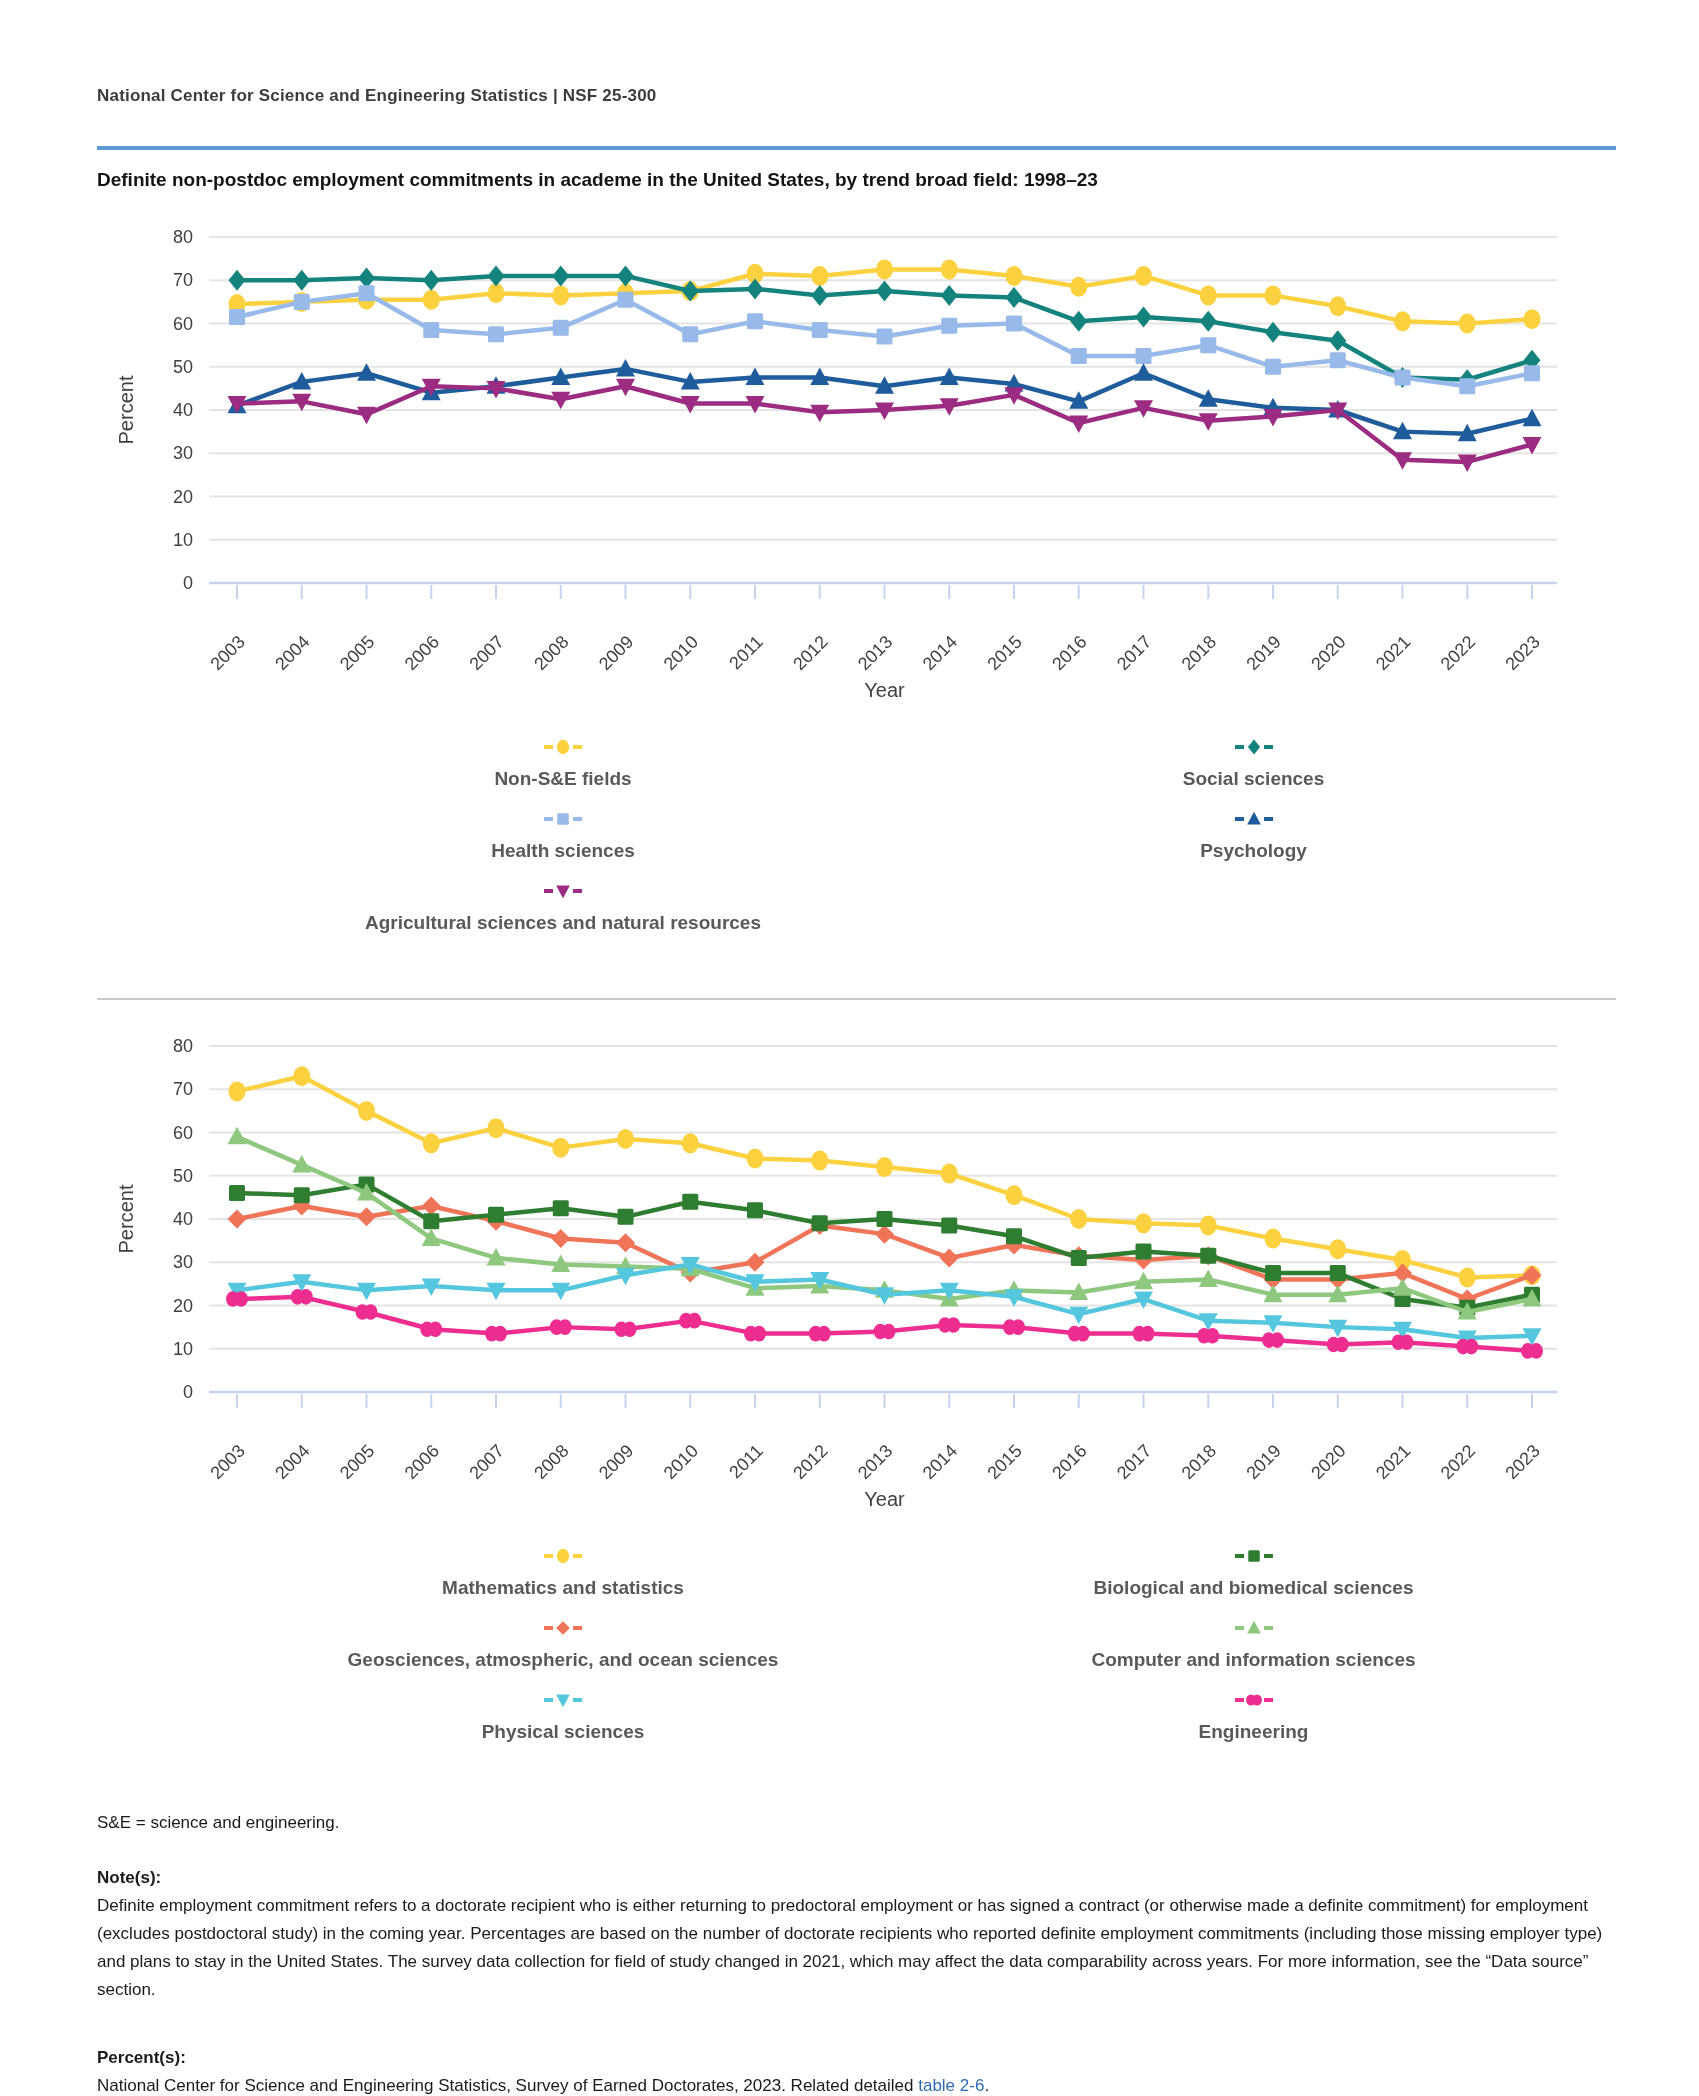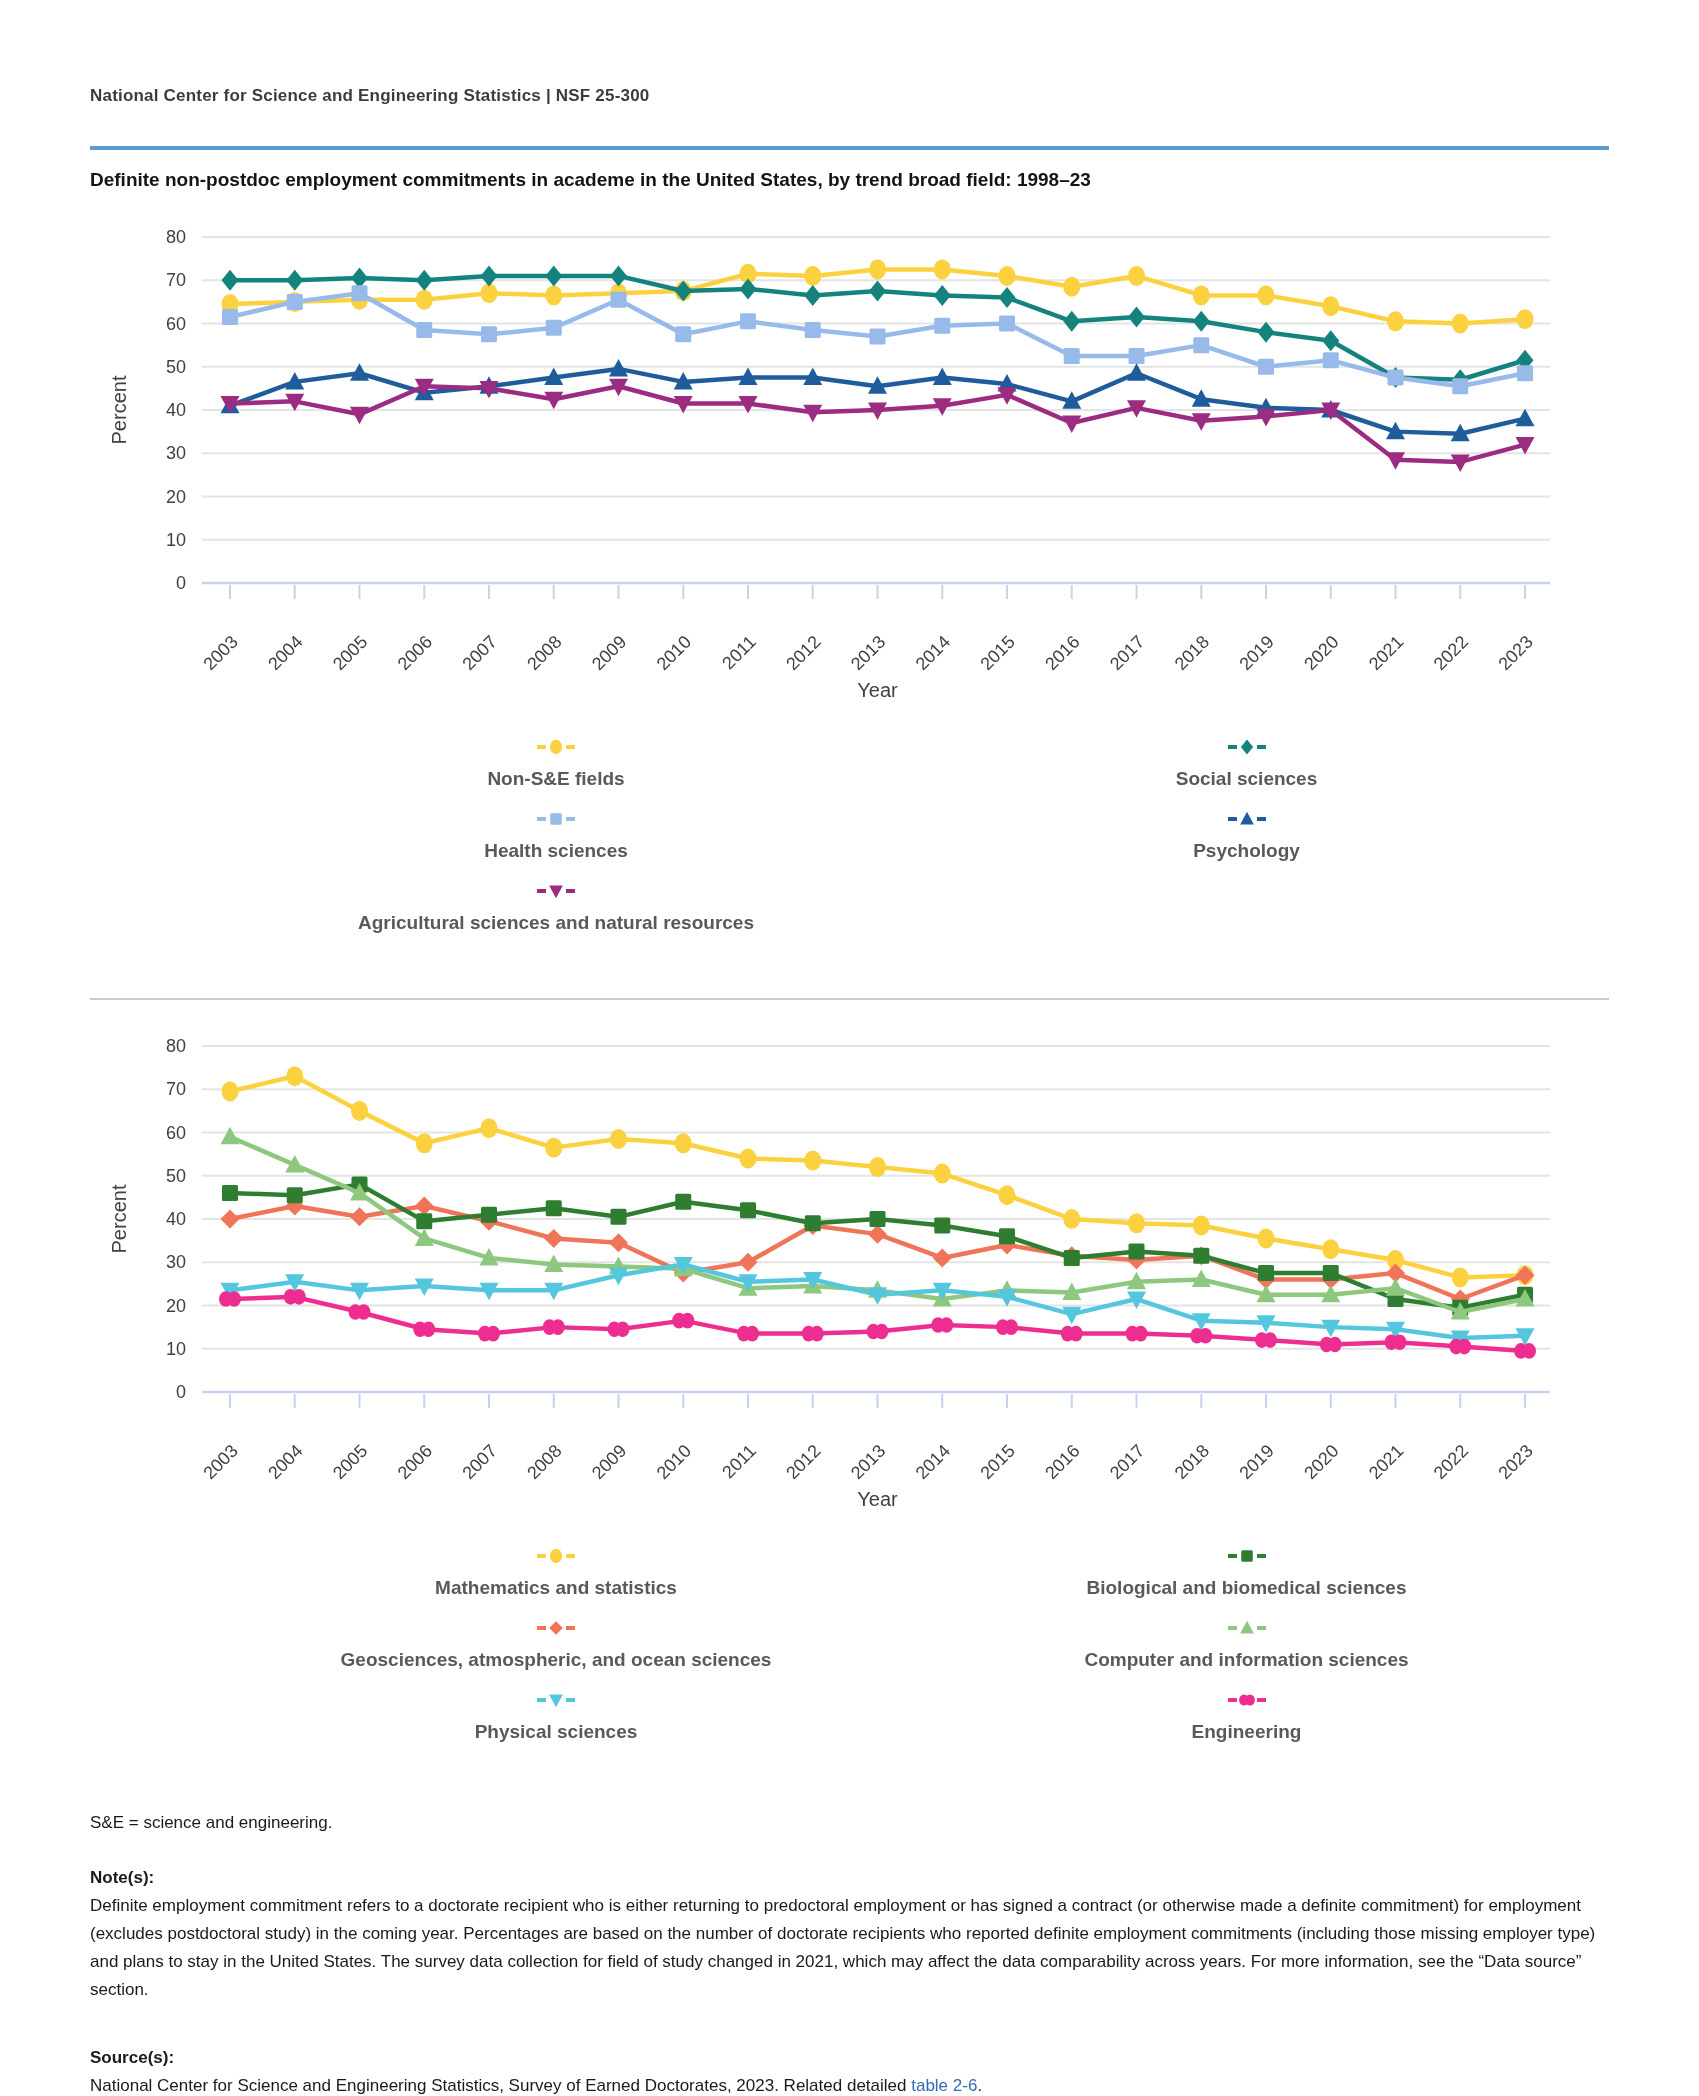--- a/index.html
+++ b/index.html
@@ -1,17 +1,17 @@
 <!DOCTYPE html>
 <html><head>
 <meta charset="utf-8">
 <style>
   html,body{margin:0;padding:0;background:#ffffff;}
   body{width:1699px;height:2096px;overflow:hidden;font-family:"Liberation Sans",sans-serif;}
-  .page{position:relative;width:1433px;height:2096px;background:#fff;}
+  .page{position:relative;width:1433px;height:2096px;background:#fff;margin-left:7px;}
   .content{margin:0 90px;width:1519px;}
   .header{padding-top:86px;font-size:17px;font-weight:bold;color:#3c3c3c;letter-spacing:0.2px;}
   .rule{margin-top:40px;height:4px;background:#5b9bd5;}
   .figure-label{margin-top:25px;font-size:19px;font-weight:bold;color:#1b5eac;}
   .title{margin-top:19px;font-size:19px;font-weight:bold;color:#141414;}
   svg.chart{display:block;margin-top:26px;}
   svg text{font-family:"Liberation Sans",sans-serif;}
   .legend{display:grid;grid-template-columns:656px auto;row-gap:17px;margin:26px 0 0 138px;}
   .legend-item{display:flex;align-items:center;gap:9px;font-size:19px;font-weight:bold;color:#595959;flex-direction:column;}
   .legend-item svg{flex:0 0 auto;}
@@ -582,17 +582,17 @@
               <ellipse cx="23.024" cy="12" rx="4.896" ry="5.616" fill="#EE2D90"></ellipse>
             </g>
           </svg>
           <span>Engineering</span>
         </div>
       </div>
 
     <div class="fn abbrev">S&amp;E = science and engineering.</div>
     <div class="fn-head">Note(s):</div>
     <div class="fn">Definite employment commitment refers to a doctorate recipient who is either returning to predoctoral employment or has signed a contract (or otherwise made a definite commitment) for employment (excludes postdoctoral study) in the coming year. Percentages are based on the number of doctorate recipients who reported definite employment commitments (including those missing employer type) and plans to stay in the United States. The survey data collection for field of study changed in 2021, which may affect the data comparability across years. For more information, see the “Data source” section.</div>
-    <div class="fn-head source-head">Source(s):</div>
+    <div class="fn-head source-head">Percent(s):</div>
     <div class="fn"><span>National Center for Science and Engineering Statistics, Survey of Earned Doctorates, 2023. Related detailed </span><a href="#" class="tbl-link">table 2-6</a><span>.</span></div>
 
   </div>
 </div>
 
 </body></html>

